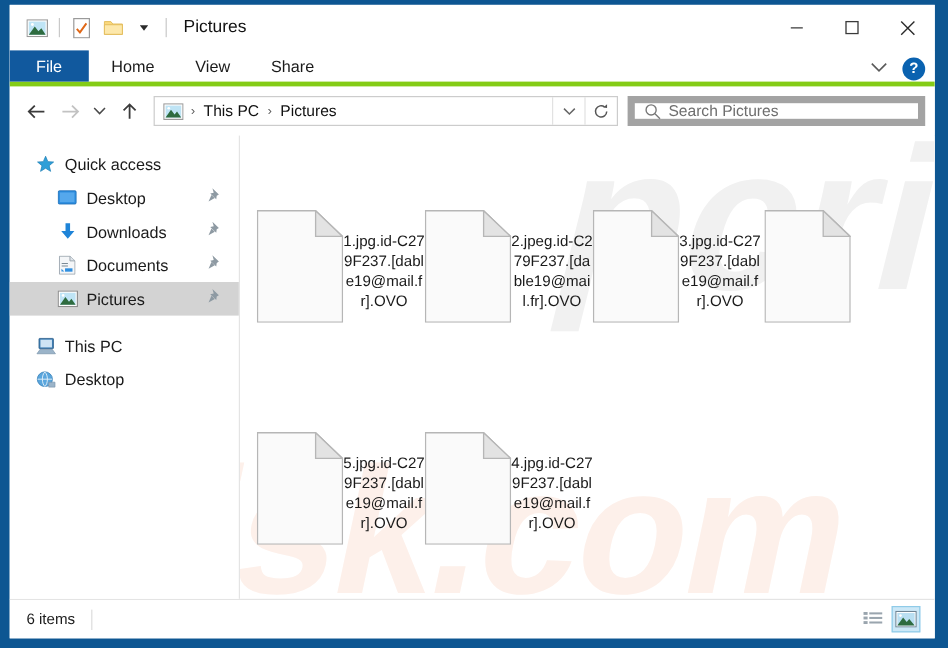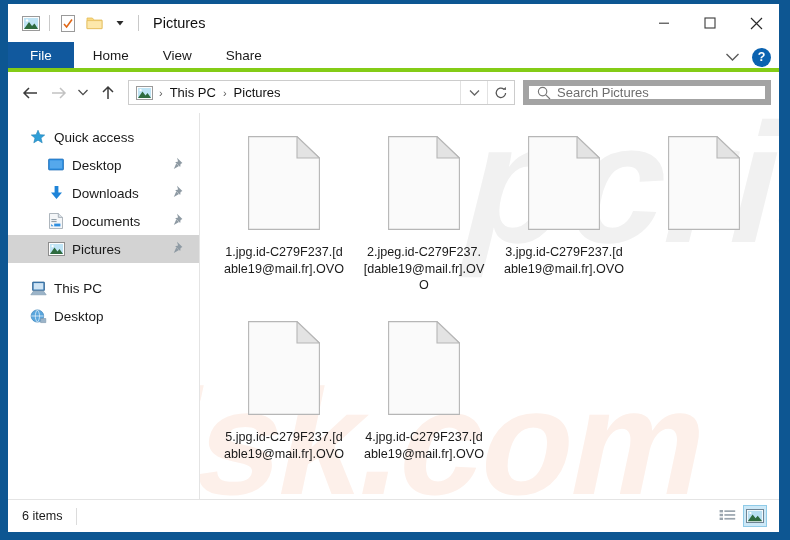--- a/index.html
+++ b/index.html
@@ -169,21 +169,21 @@
     position: relative; overflow: hidden;
     padding: 14px 0 0 14px;
   }
   .file-grid {
     display: flex; flex-wrap: wrap;
     align-content: flex-start;
     position: relative; z-index: 2;
   }
   .file-item {
     width: 140px; height: 185px;
-    display: flex; flex-direction: column;
+    display: flex; flex-direction: row;
     align-items: center;
     padding-top: 4px;
   }
   .file-icon-wrap {
     width: 78px; height: 104px;
     display: flex; align-items: center; justify-content: center;
   }
   .file-label {
     margin-top: 9px;
     width: 124px;

